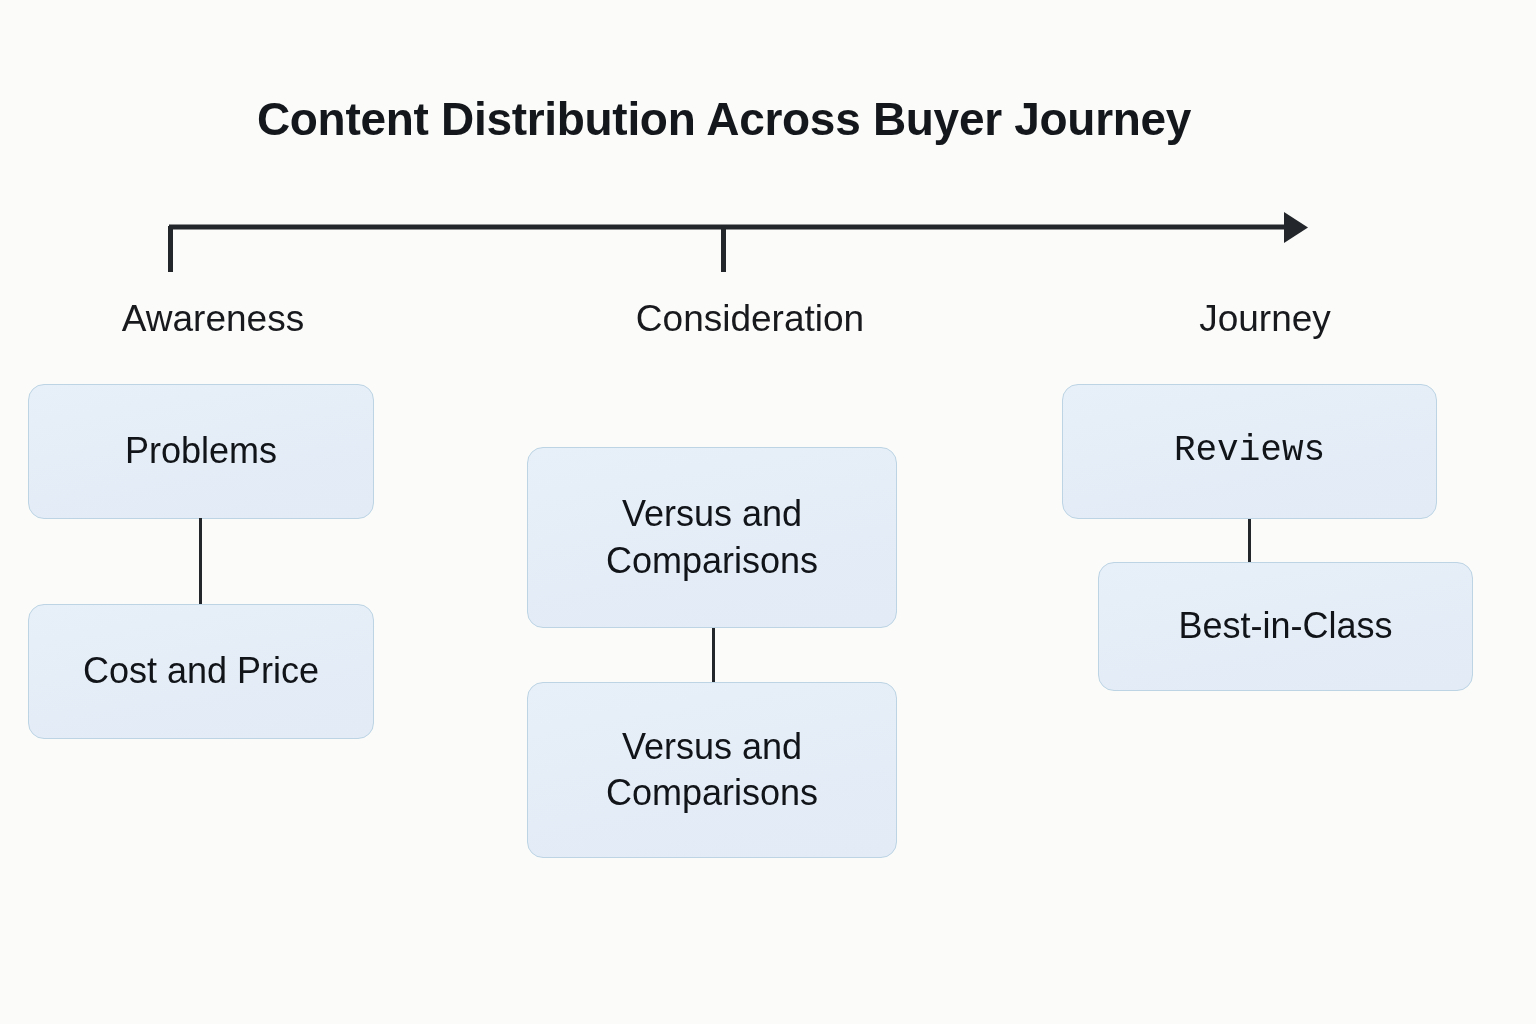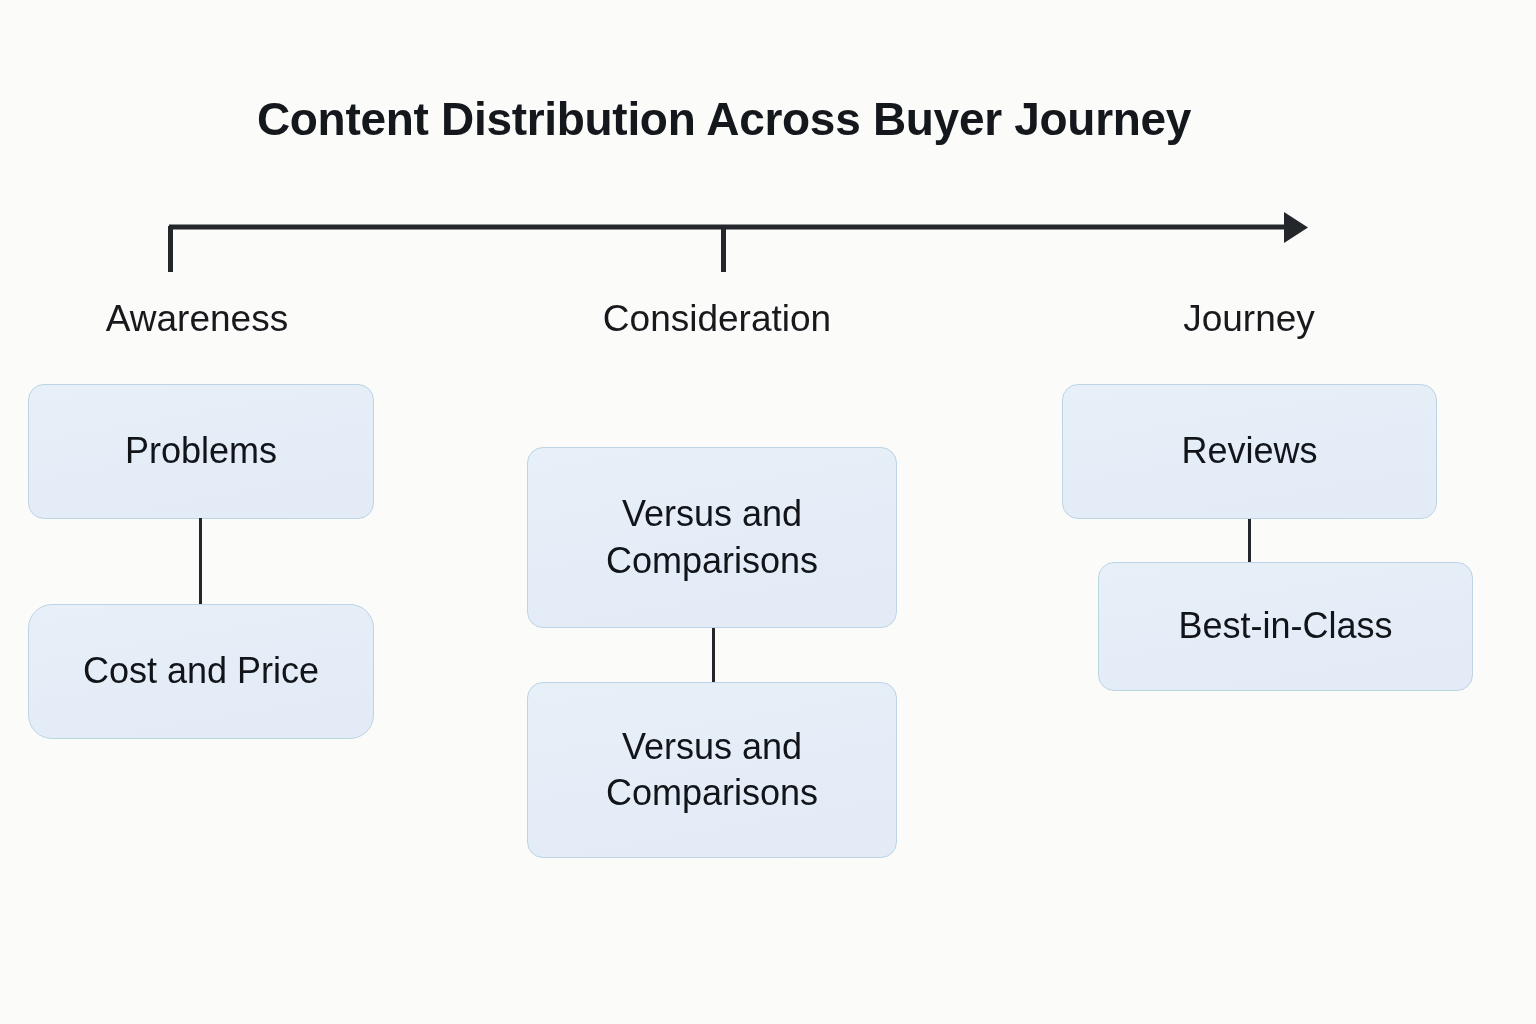--- a/index.html
+++ b/index.html
@@ -45,20 +45,21 @@
 
   
   .stage-label {
     position: absolute;
     font-size: 37px;
     font-weight: normal;
     color: #17191c;
     text-align: center;
     white-space: nowrap;
     transform: translateX(-50%);
+    margin-left: 16px;
   }
 
   
   .node-box {
     position: absolute;
     box-sizing: border-box;
     background: linear-gradient(170deg, #e7eff8 0%, #e2ebf6 100%);
     border: 1.6px solid #bcd4e4;
     border-radius: 16px;
     display: flex;
@@ -95,47 +96,47 @@
 
     <polygon points="1284,22 1308,37.5 1284,53" fill="#23272b"></polygon>
 
     <line x1="170.5" y1="36" x2="170.5" y2="82" stroke="#23272b" stroke-width="5"></line>
 
     <line x1="723.5" y1="36" x2="723.5" y2="82" stroke="#23272b" stroke-width="5"></line>
   </svg>
 
   <div class="stage-label" style="left:197px; top:298px;">Awareness</div>
 
-  <div class="stage-label" style="left:717px; top:298px;">Consideration</div>
+  <div class="stage-label" style="left:734px; top:298px;">Consideration</div>
 
   <div class="stage-label" style="left:1249px; top:298px;">Journey</div>
 
   <div class="node-box" style="left:28px; top:384px; width:346px; height:135px;">
     <span class="node-label">Problems</span>
   </div>
 
   <div class="connector" style="left:199px; top:518px; height:87px;"></div>
 
-  <div class="node-box" style="left:28px; top:604px; width:346px; height:135px;border-radius:24px;">
+  <div class="node-box" style="left:28px; top:604px; width:346px; height:135px;">
     <span class="node-label">Cost and Price</span>
   </div>
 
   <div class="node-box" style="left:527px; top:447px; width:370px; height:181px;">
     <span class="node-label">Versus and
 Comparisons</span>
   </div>
 
   <div class="connector" style="left:712px; top:628px; height:54px;"></div>
 
   <div class="node-box" style="left:527px; top:682px; width:370px; height:176px;">
     <span class="node-label">Versus and
 Comparisons</span>
   </div>
 
-  <div class="node-box" style="left:1062px; top:384px; width:375px; height:135px;">
+  <div class="node-box" style="left:1062px; top:384px; width:375px; height:135px;font-family:Liberation Mono, monospace;">
     <span class="node-label">Reviews</span>
   </div>
 
   <div class="connector" style="left:1248px; top:519px; height:44px;"></div>
 
   <div class="node-box" style="left:1098px; top:562px; width:375px; height:129px;">
     <span class="node-label">Best-in-Class</span>
   </div>
 
 </div>

